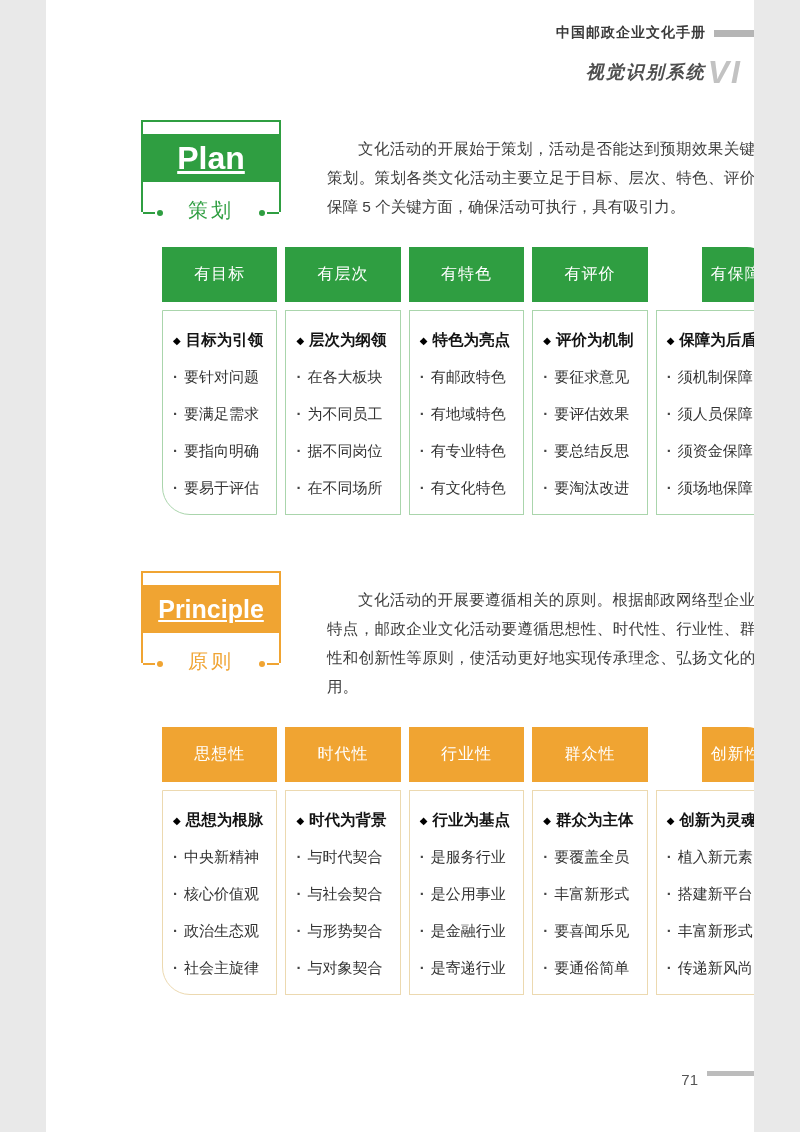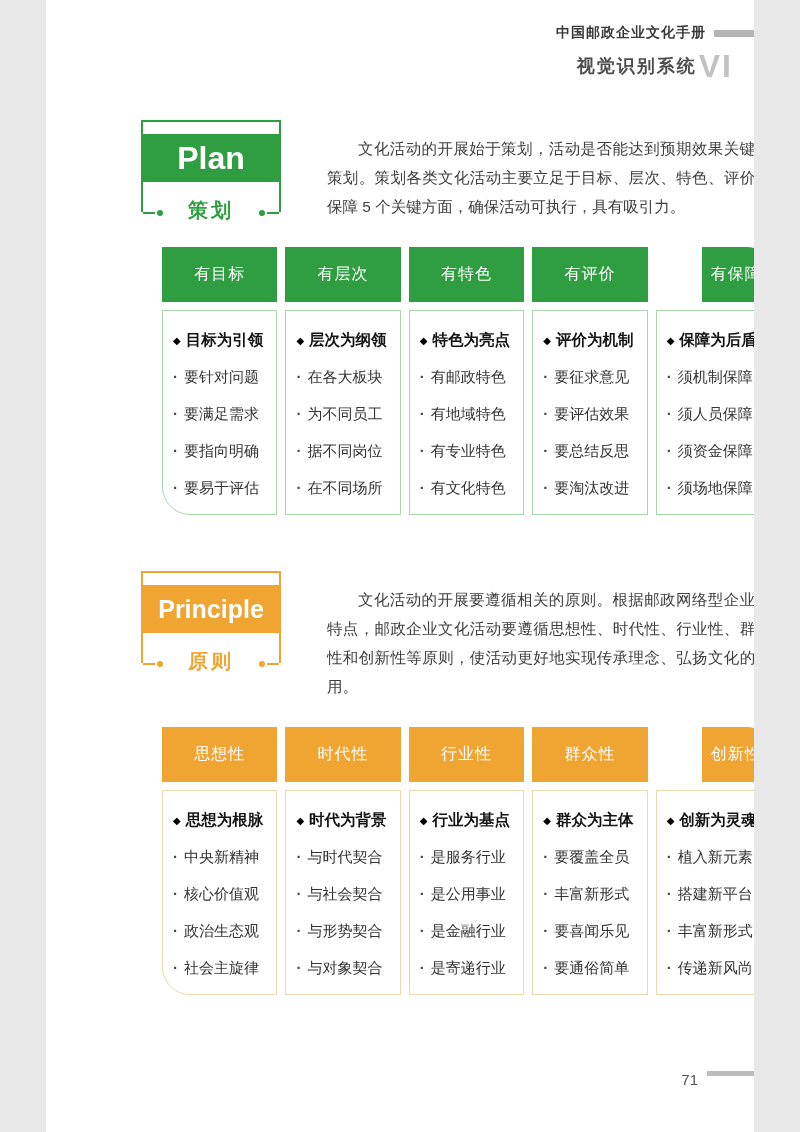--- a/index.html
+++ b/index.html
@@ -8,56 +8,56 @@
   .page {
     position:relative; width:708px; height:1132px; margin:0 auto;
     background:#ffffff; overflow:hidden;
   }
 
   
   .doc-header { position:absolute; top:24px; right:0; }
   .dh-row1 { display:flex; align-items:center; justify-content:flex-end; gap:8px; }
   .dh-title { font-size:14px; font-weight:bold; color:#3a3a3a; letter-spacing:1px; }
   .dh-bar { width:40px; height:7px; background:#b5b5b5; }
-  .dh-row2 { display:flex; align-items:flex-start; justify-content:flex-end; margin-top:4px; padding-right:21px; }
+  .dh-row2 { display:flex; align-items:flex-start; justify-content:flex-end; margin-top:10px; padding-right:12px;font-style:italic; }
   .dh-sub { font-size:18px; font-weight:bold; color:#4f4f4f; letter-spacing:2px; margin-top:8px; }
   .dh-vi { font-size:32px; font-weight:bold; color:#c2c2c2; line-height:40px; margin-left:2px; letter-spacing:2px; }
 
   
   .content { position:absolute; left:95px; top:120px; width:630px; }
   .sec + .sec { margin-top:56px; }
   .theme-green  { --c:#2f9e41; --cb:#aad5ac; }
   .theme-orange { --c:#f0a432; --cb:#ecd9b0; }
 
   .sec-top { display:flex; gap:46px; align-items:flex-start; }
 
   
   .badge {
     position:relative; flex:0 0 140px; width:140px; height:92px;
     border:2px solid var(--c); border-bottom:none;
   }
   .badge-strip { height:12px; background:#fff; }
   .badge-band {
     height:48px; background:var(--c); color:#fff;
     display:flex; align-items:center; justify-content:center;
-    font-weight:bold; font-size:32px;
+    font-weight:bold; font-size:32px;text-decoration:underline;
   }
   .theme-orange .badge-band { font-size:25px; }
   .badge-corner { position:absolute; bottom:-2px; width:12px; height:2px; background:var(--c); }
   .badge-corner.left { left:0; }
   .badge-corner.right { right:0; }
   .badge-corner::after {
     content:""; position:absolute; top:-2px; width:6px; height:6px;
     border-radius:50%; background:var(--c);
   }
   .badge-corner.left::after { right:-8px; }
   .badge-corner.right::after { left:-8px; }
   .badge-sub {
     position:absolute; left:0; right:0; bottom:-12px; text-align:center;
-    font-size:20px; font-weight:bold; color:var(--c); letter-spacing:3px;
+    font-size:20px; font-weight:normal; color:var(--c); letter-spacing:3px;
   }
 
   .sec-para {
     flex:1; margin-top:14px; font-size:15.5px; line-height:29px;
     color:#3d3d3d; text-align:justify; text-indent:2em;
   }
 
   
   .col-grid { display:flex; gap:8px; margin-top:26px;padding-left:21px; }
   .column { flex:1; display:flex; flex-direction:column; gap:8px; min-width:0; }

